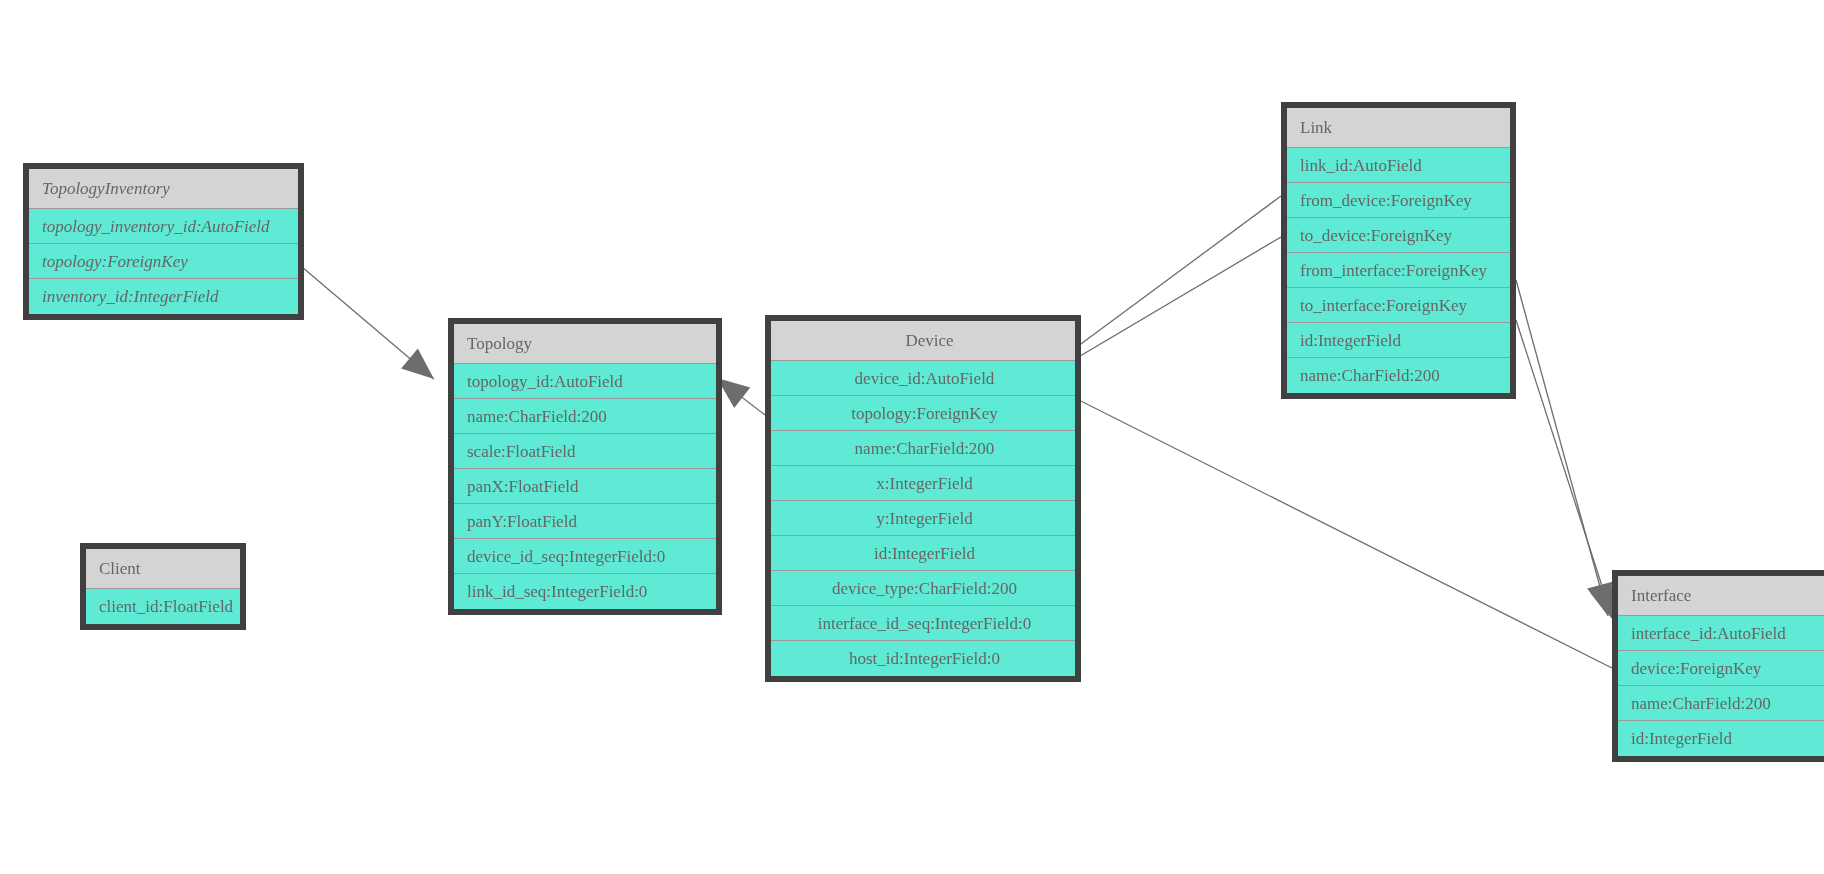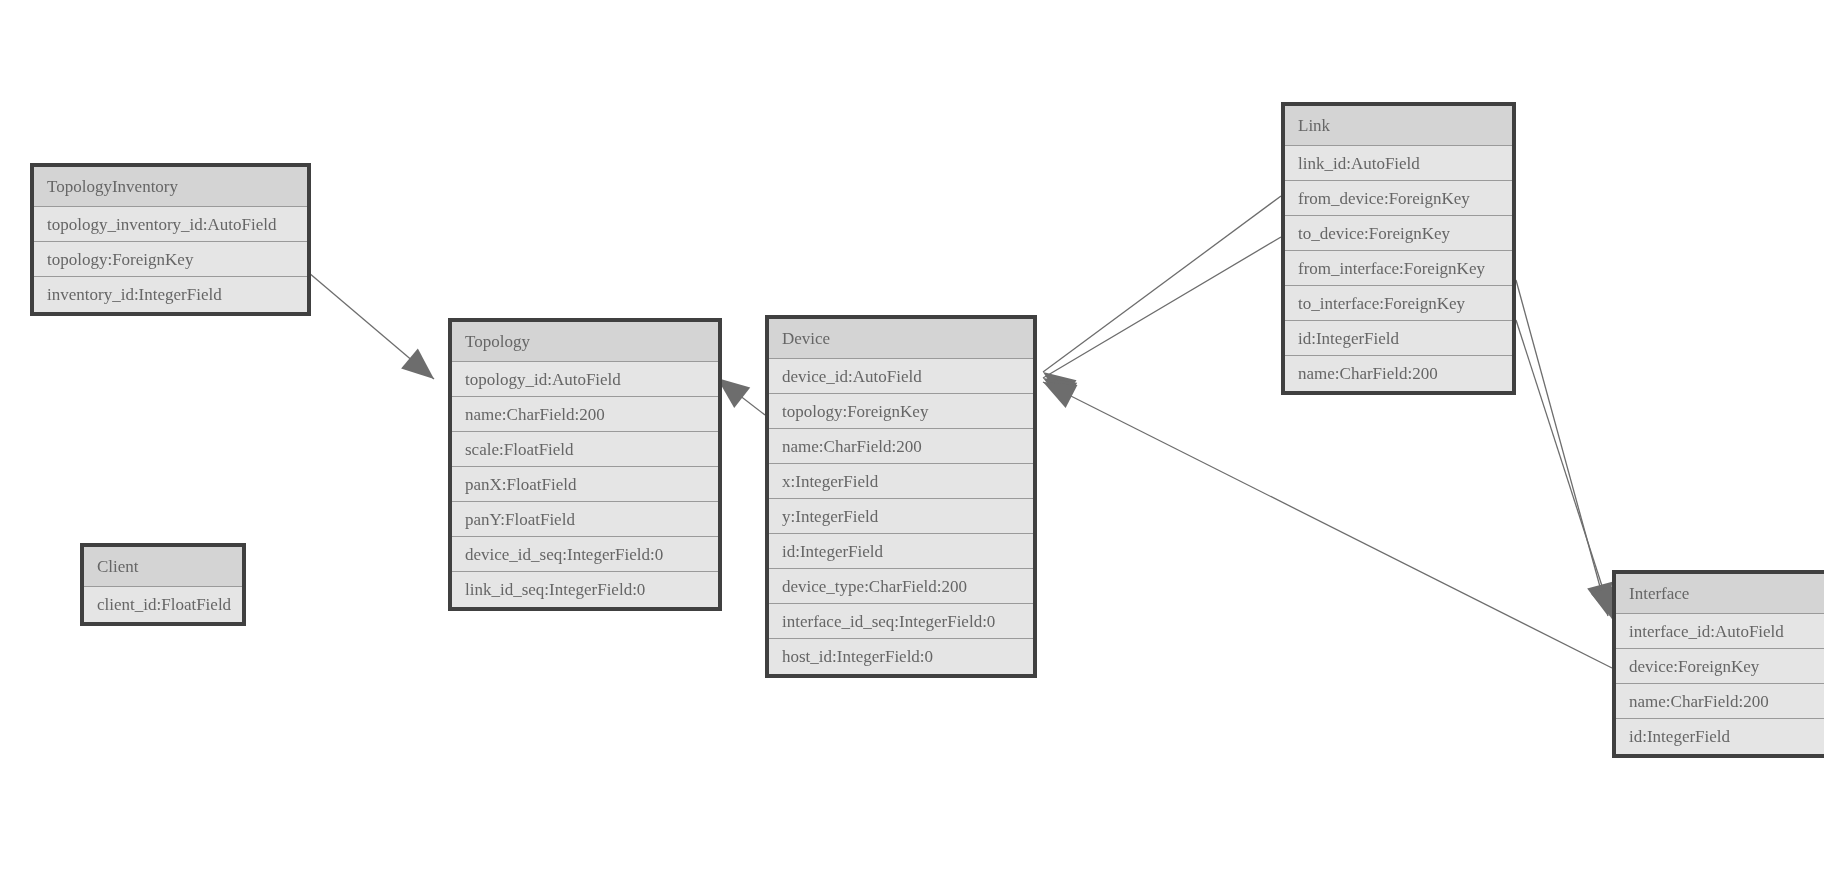--- a/index.html
+++ b/index.html
@@ -22,39 +22,39 @@
     position: absolute;
     left: 0;
     top: 0;
     width: 1824px;
     height: 874px;
     pointer-events: none;
   }
   .entity {
     position: absolute;
     box-sizing: border-box;
-    border: 4px solid #404040;
+    border: 6px solid #404040;
     background: #ffffff;
     z-index: 5;
   }
   .entity-title {
     box-sizing: border-box;
     background: #d4d4d4;
     border-bottom: 1px solid #9a9a9a;
     color: #666666;
     font-size: 17px;
     line-height: 40px;
     height: 40px;
     padding: 0 0 0 13px;
     white-space: nowrap;
     overflow: hidden;
   }
   .entity-field {
     box-sizing: border-box;
-    background: #e5e5e5;
+    background: #5eead4;
     border-bottom: 1px solid #9a9a9a;
     color: #666666;
     font-size: 17px;
     line-height: 35px;
     height: 35px;
     padding: 0 10px 0 13px;
     white-space: nowrap;
     overflow: hidden;
   }
   .entity-field:last-child {
@@ -91,41 +91,41 @@
         <path d="M 1516 320 L 1613 620" fill="none" stroke="#6d6d6d" stroke-width="1.3"></path>
         <polygon points="0,0 -32,-13 -32,13" fill="#6d6d6d" transform="translate(1613,620) rotate(72)"></polygon>
       </g>
       <g>
         <path d="M 1612 668 L 1043 382" fill="none" stroke="#6d6d6d" stroke-width="1.3"></path>
         <polygon points="0,0 -32,-13 -32,13" fill="#6d6d6d" transform="translate(1043,382) rotate(207)"></polygon>
       </g>
     </svg>
 
   <div id="entity-layer">
-      <div class="entity" style="left: 30px; top: 163px; width: 281px;">
+      <div class="entity" style="left: 23px; top: 163px; width: 281px; font-style: italic;">
         <div class="entity-title">TopologyInventory</div>
         <div class="entity-field">topology_inventory_id:AutoField</div>
         <div class="entity-field">topology:ForeignKey</div>
         <div class="entity-field">inventory_id:IntegerField</div>
       </div>
       <div class="entity" style="left: 80px; top: 543px; width: 166px;">
         <div class="entity-title">Client</div>
         <div class="entity-field">client_id:FloatField</div>
       </div>
       <div class="entity" style="left: 448px; top: 318px; width: 274px;">
         <div class="entity-title">Topology</div>
         <div class="entity-field">topology_id:AutoField</div>
         <div class="entity-field">name:CharField:200</div>
         <div class="entity-field">scale:FloatField</div>
         <div class="entity-field">panX:FloatField</div>
         <div class="entity-field">panY:FloatField</div>
         <div class="entity-field">device_id_seq:IntegerField:0</div>
         <div class="entity-field">link_id_seq:IntegerField:0</div>
       </div>
-      <div class="entity" style="left: 765px; top: 315px; width: 272px;">
+      <div class="entity" style="left: 765px; top: 315px; width: 316px; text-align: center;">
         <div class="entity-title">Device</div>
         <div class="entity-field">device_id:AutoField</div>
         <div class="entity-field">topology:ForeignKey</div>
         <div class="entity-field">name:CharField:200</div>
         <div class="entity-field">x:IntegerField</div>
         <div class="entity-field">y:IntegerField</div>
         <div class="entity-field">id:IntegerField</div>
         <div class="entity-field">device_type:CharField:200</div>
         <div class="entity-field">interface_id_seq:IntegerField:0</div>
         <div class="entity-field">host_id:IntegerField:0</div>

